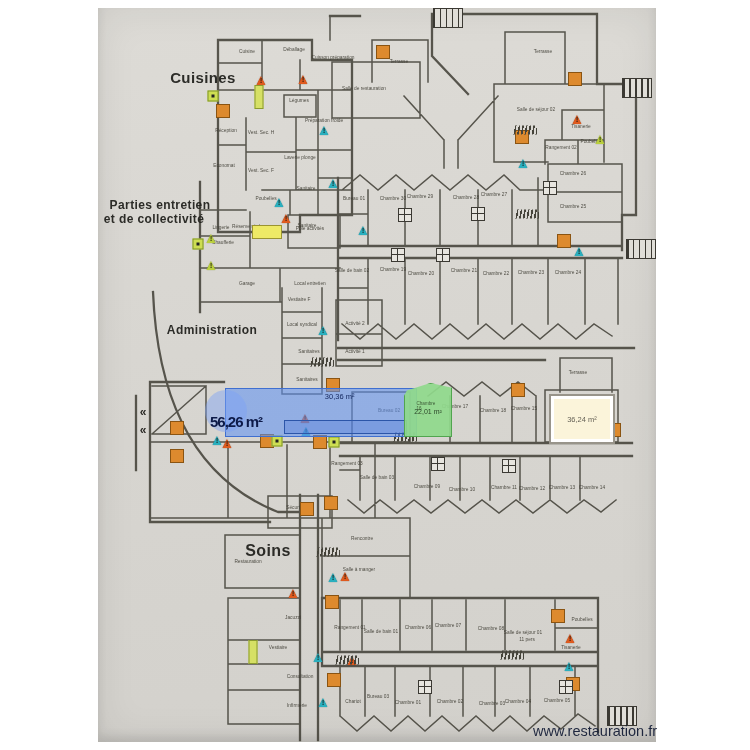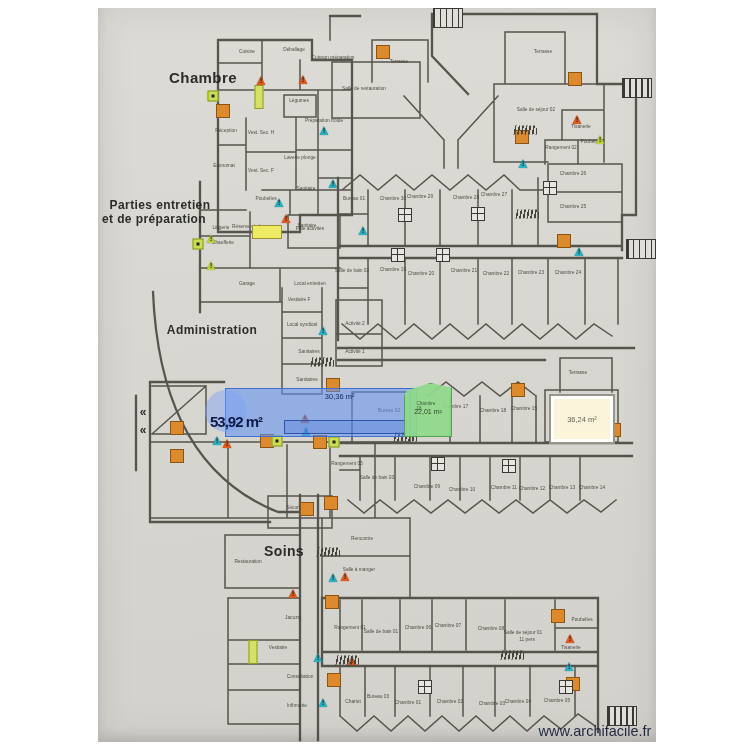--- a/index.html
+++ b/index.html
@@ -100,25 +100,25 @@
       M228,598 V724 M228,598 H300 M228,640 H300 M228,664 H300 M228,690 H300 M228,724 H300
       M322,518 H410 M410,518 V598 M322,518 V598 M322,556 H410 M322,598 H410
       M340,600 V650 M362,600 V650 M400,600 V650 M432,600 V650 M466,600 V650 M505,600 V650 M555,600 V650
       M555,628 H598
       M340,666 V716 M365,666 V716 M395,666 V716 M430,666 V716 M463,666 V716 M495,666 V716 M530,666 V716 M575,666 V716
       M340,716 L357,731 L374,716 L391,731 L408,716 L425,731 L442,716 L459,731 L476,716 L493,731 L510,716 L527,731 L544,716 L561,729 L578,714 L595,726"></path>
   </g>
 </svg>
 
 <div class="layer" id="labels">
-    <div class="label sec" style="left: 203px; top: 78px; font-size: 15px;">Chambre</div>
+    <div class="label sec" style="left: 203px; top: 78px; font-size: 15px;">Cuisines</div>
     <div class="label sec" style="left: 160px; top: 205px; font-size: 12px;">Parties entretien</div>
-    <div class="label sec" style="left: 154px; top: 219px; font-size: 12px;">et de préparation</div>
+    <div class="label sec" style="left: 154px; top: 219px; font-size: 12px;">et de collectivité</div>
     <div class="label sec" style="left: 212px; top: 330px; font-size: 12px;">Administration</div>
-    <div class="label sec" style="left: 268px; top: 551px; font-size: 14px; margin-left: 16px;">Soins</div>
+    <div class="label sec" style="left: 268px; top: 551px; font-size: 16px;">Soins</div>
     <div class="label" style="left: 247px; top: 52px; font-size: 4.8px;">Cuisine</div>
     <div class="label" style="left: 294px; top: 50px; font-size: 4.8px;">Déballage</div>
     <div class="label" style="left: 333px; top: 58px; font-size: 4.8px;">Cuisson préparation</div>
     <div class="label" style="left: 299px; top: 101px; font-size: 4.8px;">Légumes</div>
     <div class="label" style="left: 324px; top: 121px; font-size: 4.8px;">Préparation froide</div>
     <div class="label" style="left: 300px; top: 158px; font-size: 4.8px;">Laverie plonge</div>
     <div class="label" style="left: 261px; top: 133px; font-size: 4.8px;">Vest. Sec. H</div>
     <div class="label" style="left: 261px; top: 171px; font-size: 4.8px;">Vest. Sec. F</div>
     <div class="label" style="left: 226px; top: 131px; font-size: 4.8px;">Réception</div>
     <div class="label" style="left: 224px; top: 166px; font-size: 4.8px;">Economat</div>
@@ -270,23 +270,23 @@
     <div class="ic ic-stairs" style="left: 448px; top: 18px;"></div>
     <div class="ic ic-stairs" style="left: 622px; top: 716px;"></div>
     <div class="ic ic-chev" style="left: 143px; top: 412px;">«</div>
     <div class="ic ic-chev" style="left: 143px; top: 430px;">«</div>
   </div>
 
 <div class="hl hl-blue" id="hl-blue" style="left: 225px; top: 388px; width: 190px; height: 47px;">
   <div class="arc"></div>
   <div class="furn"></div>
   <div class="hl-area">30,36 m²</div>
-  <div class="hl-big">53,92 m²</div>
+  <div class="hl-big">56,26 m²</div>
 </div>
 <div class="hl hl-green" id="hl-green" style="left: 404px; top: 383px; width: 46px; height: 52px;">
   <div class="rn">Chambre 16</div>
   <div class="hl-area">22,01 m²</div>
 </div>
 <div class="hl hl-cream" id="hl-cream" style="left: 549px; top: 394px; width: 62px; height: 46px;">
   <div class="hl-area">36,24 m²</div>
 </div>
 
-<div class="wm" id="wm" style="left: 595px; top: 731px; color: rgb(22, 31, 56);">www.archifacile.fr</div>
+<div class="wm" id="wm" style="left: 595px; top: 731px; color: rgb(22, 31, 56);">www.restauration.fr</div>
 
 </body></html>

